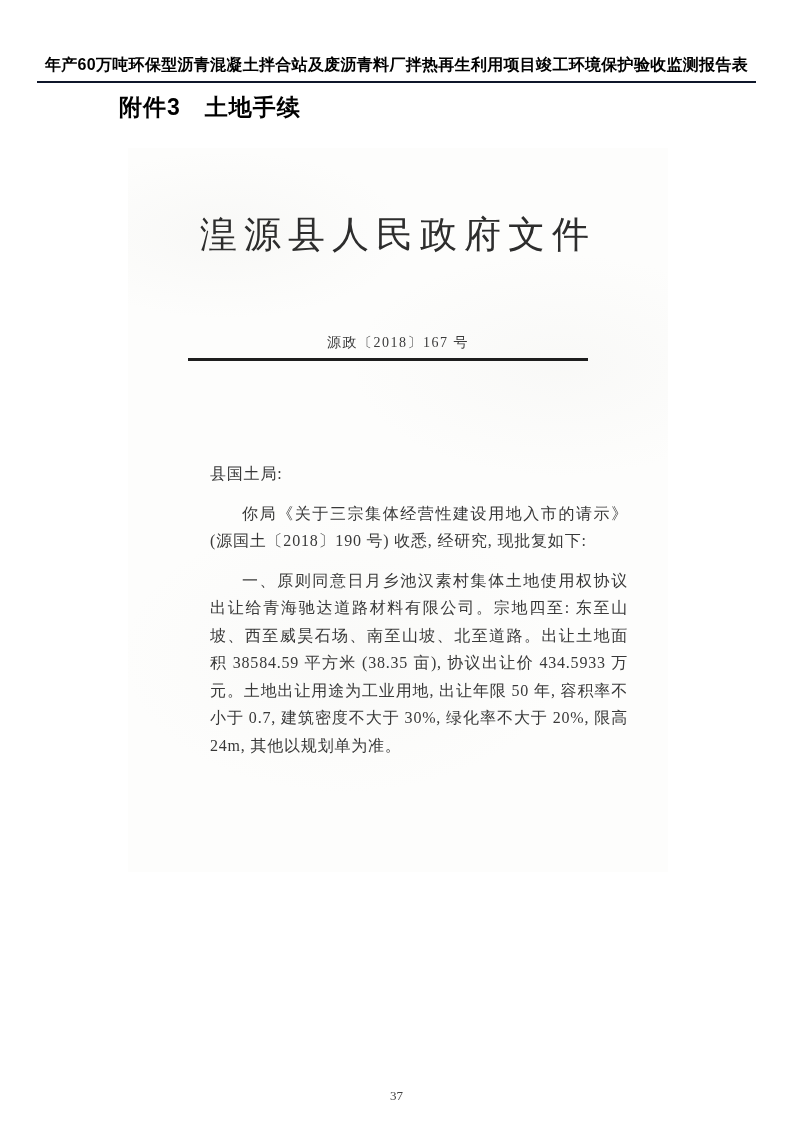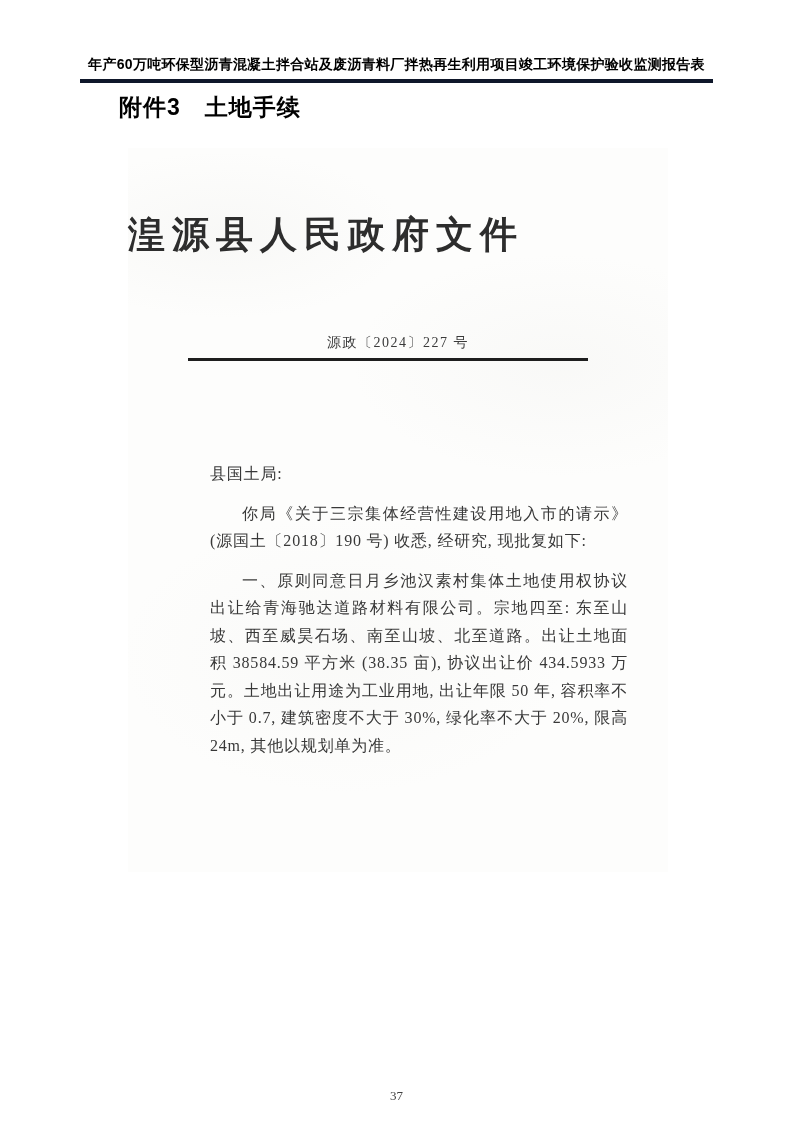--- a/index.html
+++ b/index.html
@@ -22,24 +22,24 @@
     position: absolute;
     top: 55px;
     left: 0;
     right: 0;
     text-align: center;
   }
   .report-header .hdr-text {
     display: inline-block;
     font-family: "Liberation Sans", "DejaVu Sans", sans-serif;
     font-weight: bold;
-    font-size: 14px;
+    font-size: 16px;
     letter-spacing: 0.3px;
     color: #000;
-    border-bottom: 4px solid #0f172a;
+    border-bottom: 2px solid #0f172a;
     padding: 0 8px 5px 8px;
     white-space: nowrap;
   }
 
   
   .attachment-title {
     position: absolute;
     top: 92px;
     left: 119px;
     font-family: "Liberation Sans", "DejaVu Sans", sans-serif;
@@ -61,21 +61,22 @@
       radial-gradient(ellipse 260px 120px at 18% 12%, rgba(205,205,198,0.10), rgba(205,205,198,0) 70%),
       radial-gradient(ellipse 300px 160px at 80% 30%, rgba(205,205,198,0.09), rgba(205,205,198,0) 70%),
       radial-gradient(ellipse 320px 200px at 40% 70%, rgba(210,210,203,0.08), rgba(210,210,203,0) 70%),
       #fdfdfc;
   }
   .masthead {
     position: absolute;
     top: 62px;
     left: 0;
     right: 0;
-    font-weight: bold;
+    text-align: center;
+    font-weight: normal;
     font-size: 37px;
     letter-spacing: 7px;
     color: #2d2d2d;
     white-space: nowrap;
   }
   .doc-number {
     position: absolute;
     top: 186px;
     left: 0;
     right: 0;
@@ -151,21 +152,21 @@
   <header class="report-header">
     <span class="hdr-text">年产60万吨环保型沥青混凝土拌合站及废沥青料厂拌热再生利用项目竣工环境保护验收监测报告表</span>
   </header>
 
   <div class="attachment-title">附件3　土地手续</div>
 
   <section class="scan">
 
     <div class="masthead">湟源县人民政府文件</div>
 
-    <div class="doc-number">源政〔2024〕227 号</div>
+    <div class="doc-number">源政〔2018〕167 号</div>
 
     <div class="masthead-rule"></div>
 
 
     <div class="doc-body">
       <p class="salutation">县国土局:</p>
       <p class="para">你局《关于三宗集体经营性建设用地入市的请示》(源国土〔2018〕190 号) 收悉, 经研究, 现批复如下:</p>
       <p class="para">一、原则同意日月乡池汉素村集体土地使用权协议出让给青海驰达道路材料有限公司。宗地四至: 东至山坡、西至威昊石场、南至山坡、北至道路。出让土地面积 38584.59 平方米 (38.35 亩), 协议出让价 434.5933 万元。土地出让用途为工业用地, 出让年限 50 年, 容积率不小于 0.7, 建筑密度不大于 30%, 绿化率不大于 20%, 限高 24m, 其他以规划单为准。</p>
     </div>
 

